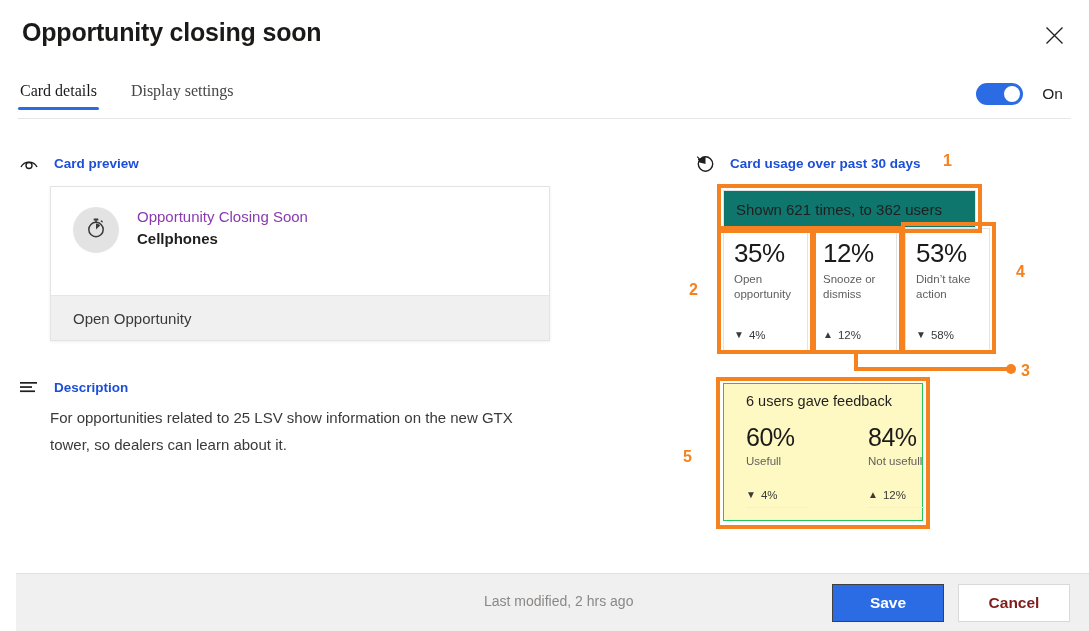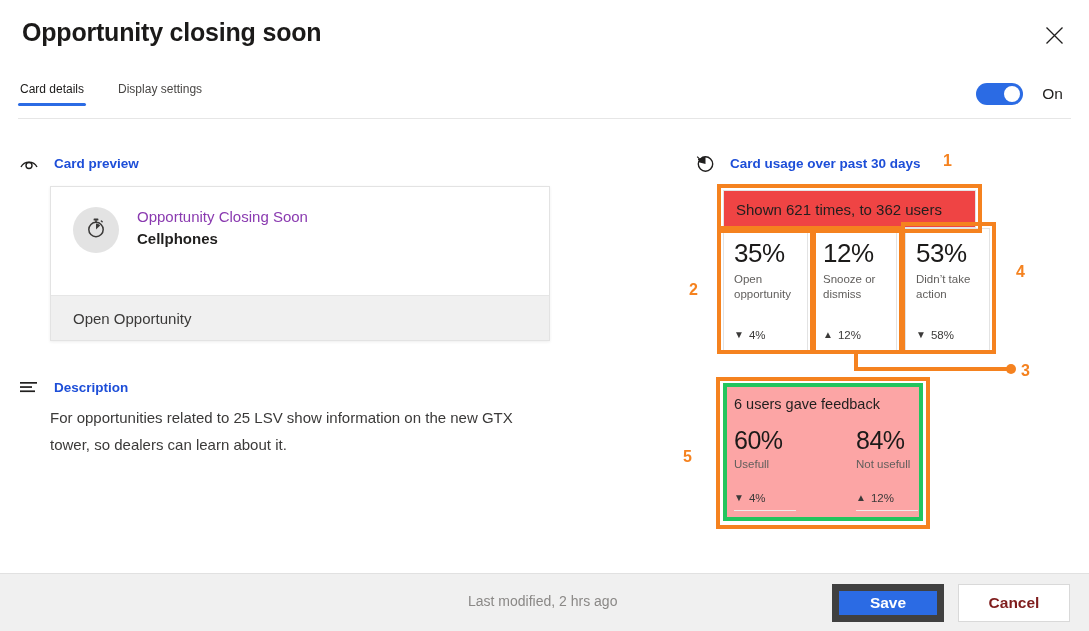--- a/index.html
+++ b/index.html
@@ -26,22 +26,22 @@
     cursor:pointer; background:transparent; border:none;
   }
   #close-button svg { display:block; }
 
   
   #tabstrip {
     position:absolute; left:18px; top:82px;
     display:flex; align-items:flex-end; gap:30px;
   }
   .tab {
-    font-size:12px; padding:0 2px 10px 2px;
-    cursor:pointer; color:#484644; position:relative; white-space:nowrap;
+    font-size:16px; padding:0 2px 10px 2px;
+    cursor:pointer; color:#484644; position:relative; white-space:nowrap;font-family:Liberation Serif, serif;
   }
   .tab.active { color:#1b1a19; }
   .tab.active::after {
     content:""; position:absolute; left:0; right:0; bottom:0;
     height:3px; background:#2b6be4; border-radius:2px;
   }
   #tabs-rule {
     position:absolute; left:18px; right:18px; top:118px;
     height:1px; background:#e6e6e6;
   }
@@ -106,21 +106,21 @@
     position:absolute; left:50px; top:404px; width:500px;
     font-size:15px; line-height:27px; color:#3b3a39;
   }
 
   
   #usage-head { left:694px; top:152px; }
 
   #shown-card {
     position:absolute; left:723px; top:190px;
     width:253px; height:38px;
-    background:#ef4444; border:1px solid #e3e3e3;
+    background:#0f766e; border:1px solid #e3e3e3;
     display:flex; align-items:center; padding-left:12px;
     font-size:15px; color:#201f1e;
   }
 
   .metric-card {
     position:absolute; top:228px;
     background:#ffffff; border:1px solid #e3e3e3;
     height:124px; padding:7px 10px 0 10px;
   }
   #metric-0 { left:723px; width:85px; }
@@ -132,22 +132,22 @@
   .metric-delta {
     position:absolute; left:10px; bottom:10px;
     font-size:11.5px; color:#3b3a39;
     display:flex; align-items:center; gap:5px; white-space:nowrap;
   }
   .arrow { font-size:10px; line-height:10px; }
 
   #feedback-card {
     position:absolute; left:723px; top:383px;
     width:200px; height:138px;
-    background:#fca5a5; border:4px solid #22c55e;
-    padding:9px 14px 0 7px;
+    background:#fef9c3; border:1px solid #22c55e;
+    padding:9px 14px 0 22px;
   }
   #feedback-title { font-size:14.5px; color:#201f1e; }
   #feedback-cols { display:flex; gap:60px; margin-top:13px; }
   .fb-col { width:62px; position:relative; }
   .fb-value { font-size:25px; color:#1b1a19; line-height:30px; letter-spacing:-0.5px; }
   .fb-label { font-size:11.5px; color:#605e5c; margin-top:3px; }
   .fb-delta { font-size:11.5px; color:#3b3a39; display:flex; align-items:center; gap:5px; margin-top:22px; }
   .fb-rule { height:1px; background:#ededed; margin-top:6px; width:62px; }
 
   
@@ -169,35 +169,35 @@
   #anno-num-5 { left:683px; top:448px; }
 
   .anno-line { position:absolute; background:#f5821f; pointer-events:none; }
   
   #anno-lead-3-v { left:854px; top:354px; width:4px; height:17px; }
   #anno-lead-3-h { left:854px; top:367px; width:158px; height:4px; }
   #anno-lead-3-cap { left:1006px; top:364px; width:10px; height:10px; border-radius:50%; }
 
   
   #footer {
-    position:absolute; left:0; right:0; bottom:0; height:58px;
+    position:absolute; left:16px; right:0; bottom:0; height:58px;
     background:#f0f0f0; border-top:1px solid #e1e1e1;padding-left:8px;
   }
   #footer-status {
     position:absolute; left:468px; top:19px;
     font-size:14px; color:#8a8886;
   }
   .footer-btn {
     position:absolute; top:10px; height:38px; width:112px;
     font-size:15.5px; font-family:"Liberation Sans", sans-serif;
     cursor:pointer;
   }
   #save-button {
     right:145px; background:#2b6be4; color:#fff;
-    border:7px solid #404040; font-weight:600;
+    border:1px solid #404040; font-weight:600;
   }
   #cancel-button {
     right:19px; background:#ffffff; color:#7f1d1d;
     border:1px solid #d9d9d9; font-weight:600;
   }
 </style>
 </head>
 <body>
 
 <div id="dialog-title">Opportunity closing soon</div>

